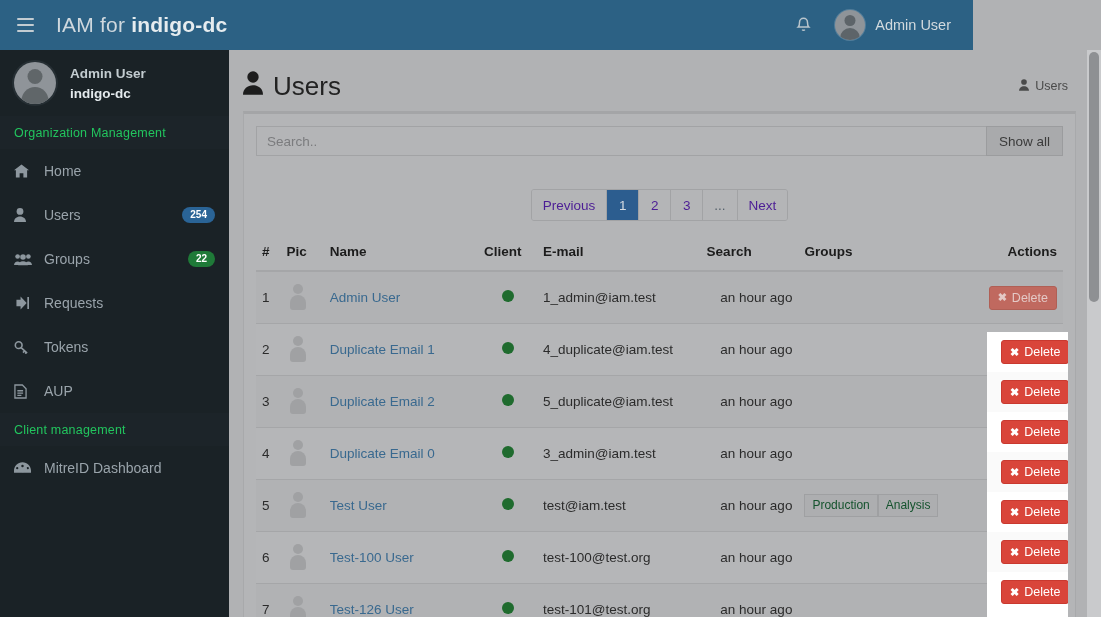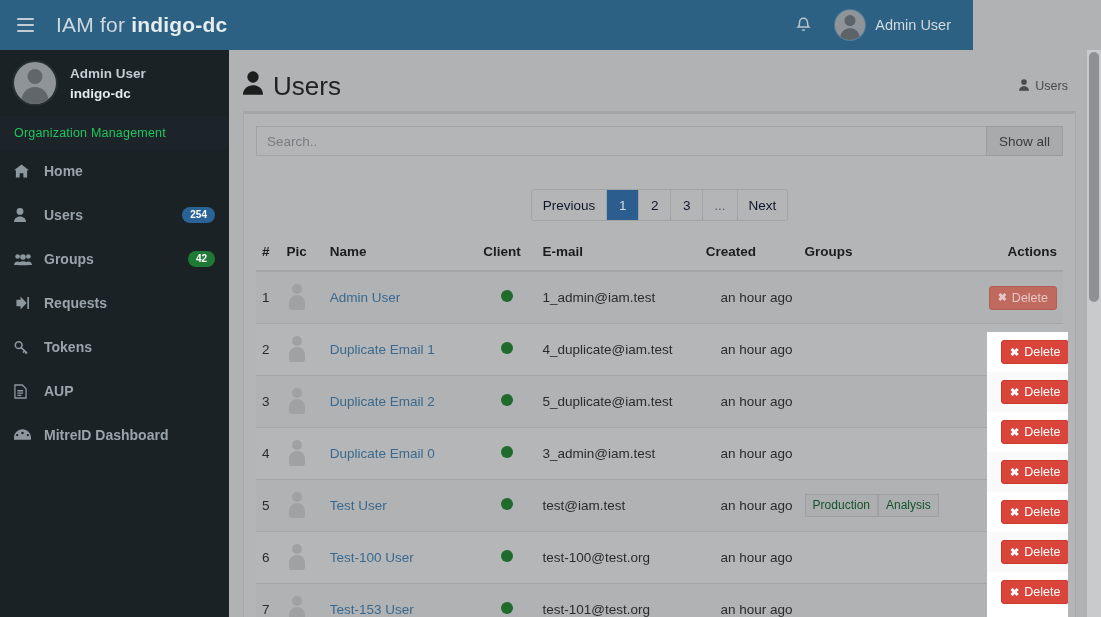--- a/index.html
+++ b/index.html
@@ -76,21 +76,21 @@
   .side-user-txt .n2 { color: #e4eaed; font-size: 13.5px; font-weight: 700; }
   .side-head {
     color: #22c55e; font-size: 12.5px; padding: 10px 14px 9px 14px; background: #1c2429;
     letter-spacing: .2px;
   }
   .side-item {
     display: flex; align-items: center; height: 44px; padding: 0 14px; gap: 10px;
     color: #9aa4ab; font-size: 14px; cursor: pointer; position: relative;
   }
   .side-item .si-icon { width: 20px; display: flex; align-items: center; justify-content: flex-start; flex: none; }
-  .side-item .si-label { flex: 1; white-space: nowrap; font-weight: bold; }
+  .side-item .si-label { flex: 1; white-space: nowrap; }
   .badge {
     font-size: 10px; font-weight: 700; color: #fff; border-radius: 9px; padding: 3px 8px; line-height: 1;
   }
   .badge.blue { background: #2a6496; }
   .badge.green { background: #1f7a38; }
 
   
   .content {
     position: absolute; top: 50px; left: 229px; width: 872px; height: 567px;
     background: #b1b2b4; z-index: 10; overflow: hidden;
@@ -119,21 +119,21 @@
   }
   .search-input::placeholder { color: #7b7c7e; }
   .show-all-btn {
     height: 30px; background: #a9aaac; border: 1px solid #9b9c9e; color: #3b3b3b;
     font-size: 13.5px; padding: 0 12px; cursor: pointer; font-family: "Liberation Sans", sans-serif;
   }
   .pager-wrap { display: flex; justify-content: center; margin-top: 33px; }
   .pager { display: flex; border-radius: 3px; overflow: hidden; border: 1px solid #a2a3a5; }
   .pg {
     min-width: 32px; height: 30px; display: flex; align-items: center; justify-content: center;
-    padding: 0 11px; font-size: 13.5px; color: #0f172a; background: #b4b5b7;
+    padding: 0 11px; font-size: 13.5px; color: #4c1d95; background: #b4b5b7;
     border-right: 1px solid #a2a3a5; cursor: pointer;
   }
   .pg:last-child { border-right: none; }
   .pg.active { background: #2c5d8f; color: #d3dbe2; }
   .pg.dots { color: #55616b; }
 
   
   table.users { width: 100%; border-collapse: collapse; margin-top: 23px; }
   table.users th {
     text-align: left; font-size: 13.5px; color: #1c1c1c; font-weight: 700;
@@ -269,21 +269,21 @@
         <svg width="18" height="13" viewBox="0 0 20 13" fill="#8d979e">
           <circle cx="4" cy="3.2" r="2.6"></circle>
             <circle cx="16" cy="3.2" r="2.6"></circle>
             <circle cx="10" cy="3.8" r="3.1"></circle>
           <path d="M0 12.6c0-2.4 1.8-4 4-4s4 1.6 4 4z"></path>
             <path d="M12 12.6c0-2.4 1.8-4 4-4s4 1.6 4 4z"></path>
           <path d="M4.6 13c0-2.8 2.2-4.6 5.4-4.6s5.4 1.8 5.4 4.6z"></path>
         </svg>
       </span>
       <span class="si-label">Groups</span>
-      <span class="badge green">42</span>
+      <span class="badge green">22</span>
     </div>
 
     <div class="side-item">
       <span class="si-icon">
         <svg width="15" height="14" viewBox="0 0 16 14" fill="#8d979e">
           <path d="M7 0 13.5 7 7 14v-3.6H2.6V3.6H7z"></path>
             <rect x="14.2" y="0.6" width="1.8" height="12.8"></rect>
         </svg>
       </span>
       <span class="si-label">Requests</span>
@@ -302,20 +302,21 @@
     <div class="side-item">
       <span class="si-icon">
         <svg width="13" height="15" viewBox="0 0 14 16" fill="none" stroke="#8d979e" stroke-width="1.4">
           <path d="M1 1h8l4 4v10H1z"></path>
             <path d="M3.6 7.2h6.2M3.6 9.8h6.2M3.6 12.2h4.4"></path>
         </svg>
       </span>
       <span class="si-label">AUP</span>
     </div>
 
+    <div class="side-head">Client management</div>
 
     <div class="side-item">
       <span class="si-icon">
         <svg width="17" height="13" viewBox="0 0 18 13" fill="#8d979e">
           <path d="M9 0C4 0 0 4 0 9v2h18V9c0-5-4-9-9-9zm0 2.6a1.3 1.3 0 1 1 0 2.6 1.3 1.3 0 0 1 0-2.6zM3.4 5a1.2 1.2 0 1 1 0 2.4A1.2 1.2 0 0 1 3.4 5zm11.2 0a1.2 1.2 0 1 1 0 2.4 1.2 1.2 0 0 1 0-2.4z"></path>
           <path d="M8.4 9.6 12.6 5.4l1.1 1.1-4.2 4.2z"></path>
         </svg>
       </span>
       <span class="si-label">MitreID Dashboard</span>
     </div>
@@ -364,21 +365,21 @@
         </div>
 
         <table class="users">
           <thead>
             <tr>
               <th class="col-num">#</th>
               <th class="col-pic">Pic</th>
               <th class="col-name">Name</th>
               <th class="col-active">Client</th>
               <th class="col-email">E-mail</th>
-              <th class="col-created">Created</th>
+              <th class="col-created">Search</th>
               <th class="col-groups">Groups</th>
               <th class="col-actions">Actions</th>
             </tr>
           </thead>
           <tbody id="users-tbody">
               <tr>
                 <td class="col-num">1</td>
                 <td class="col-pic"><span class="row-avatar"></span></td>
                 <td class="col-name"><a class="name-link">Admin User</a></td>
                 <td class="col-active"><span class="dot-active"></span></td>
@@ -466,21 +467,21 @@
                   <span class="grp-chips"></span>
                 </td>
                 <td class="col-actions"><button class="btn-delete">
                     <span class="x">✖</span>
                     <span>Delete</span>
                   </button></td>
               </tr>
               <tr>
                 <td class="col-num">7</td>
                 <td class="col-pic"><span class="row-avatar"></span></td>
-                <td class="col-name"><a class="name-link">Test-153 User</a></td>
+                <td class="col-name"><a class="name-link">Test-126 User</a></td>
                 <td class="col-active"><span class="dot-active"></span></td>
                 <td class="col-email">test-101@test.org</td>
                 <td class="col-created">an hour ago</td>
                 <td class="col-groups">
                   <span class="grp-chips"></span>
                 </td>
                 <td class="col-actions"><button class="btn-delete">
                     <span class="x">✖</span>
                     <span>Delete</span>
                   </button></td>

